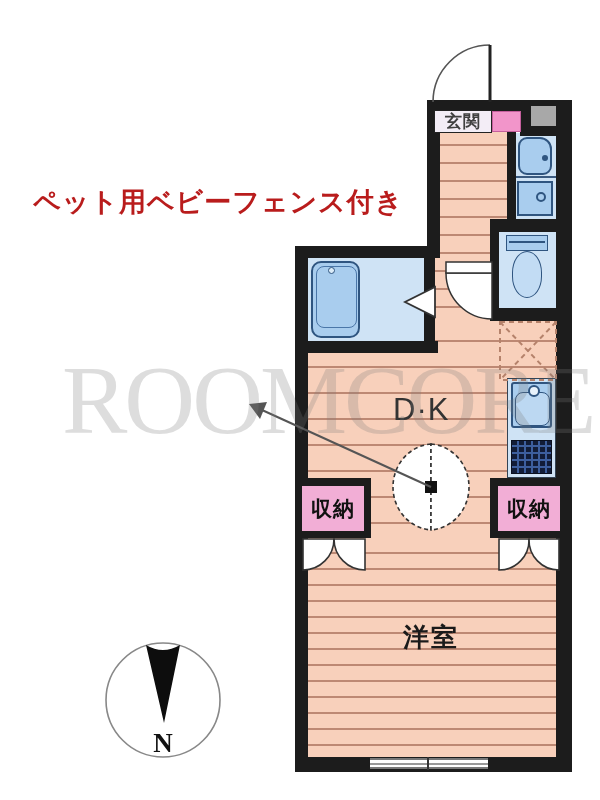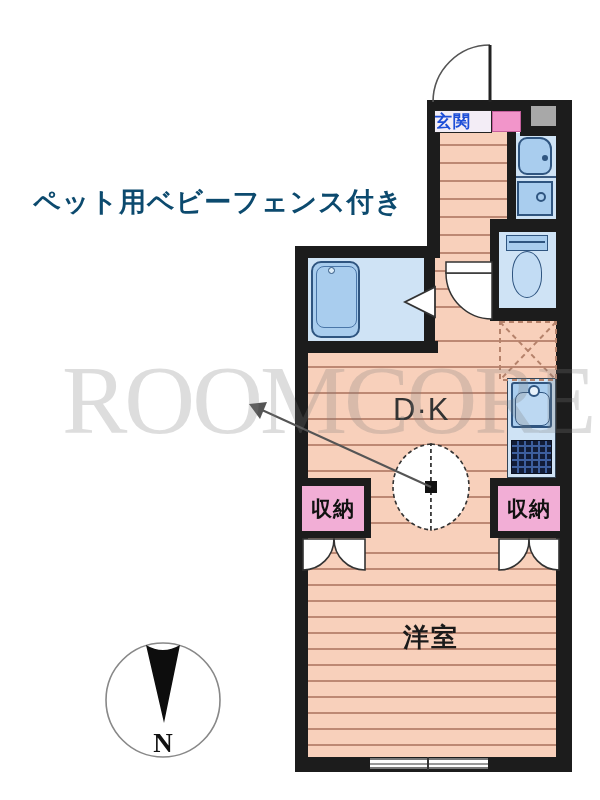--- a/index.html
+++ b/index.html
@@ -14,35 +14,35 @@
   }
   .wall{position:absolute;background:var(--wall);}
   .floor-hall{position:absolute;background:repeating-linear-gradient(to bottom,var(--floor) 0 16px,var(--plank) 16px 18px);}
   .floor-dk{position:absolute;background:repeating-linear-gradient(to bottom,var(--floor) 0 24px,var(--plank) 24px 26px);}
   .floor-west{position:absolute;background:repeating-linear-gradient(to bottom,var(--floor) 0 14px,var(--plank) 14px 16px);}
   .blue-room{position:absolute;background:var(--room_blue);}
   .fixture{position:absolute;background:var(--fixture_blue);border:2px solid var(--fixture_border);box-sizing:border-box;}
   .pinkbox{position:absolute;background:var(--closet_pink);display:flex;align-items:center;justify-content:center;
            font-size:21px;font-weight:700;color:#111;letter-spacing:1px;}
   .roomlabel{position:absolute;color:#222;}
-  #header-text{position:absolute;left:33px;top:184px;font-size:27px;font-weight:700;color:#0c4a6e;letter-spacing:1px;white-space:nowrap;}
+  #header-text{position:absolute;left:33px;top:184px;font-size:27px;font-weight:700;color:#b91c1c;letter-spacing:1px;white-space:nowrap;}
   #watermark{position:absolute;left:62px;top:344px;font-family:"Liberation Serif",serif;font-size:98px;
              color:rgba(125,125,125,.26);letter-spacing:-3px;white-space:nowrap;z-index:9;pointer-events:none;}
   
   #photo{position:absolute;left:29px;top:234px;width:208px;height:208px;border-radius:50%;overflow:hidden;background:#ece7df;}
   #photo .rail{position:absolute;left:12px;top:46px;width:184px;height:16px;background:#f3efe7;border:1px solid #cfc8ba;box-sizing:border-box;}
   #photo .slats{position:absolute;left:16px;top:60px;width:178px;height:132px;
         background:repeating-linear-gradient(90deg,#d8d0c2 0 3px,#f8f5ef 3px 16px);}
   #photo .pfloor{position:absolute;left:0;top:184px;width:208px;height:26px;
         background:linear-gradient(90deg,#d5c4ae 0 55%,#e6dac8);}
   #photo-caption{position:absolute;left:0;top:178px;width:208px;text-align:center;font-size:16px;font-weight:700;
         color:#8d9196;text-shadow:0 0 2px #fff,0 0 3px #fff,0 0 4px #fff;z-index:2;}
   svg{position:absolute;left:0;top:0;z-index:4;}
   .lbl-box{position:absolute;background:var(--label_bg);border:1px solid #222;box-sizing:border-box;
-           display:flex;align-items:center;justify-content:flex-start;font-size:17px;font-weight:600;color:#1d4ed8;letter-spacing:1px;}
+           display:flex;align-items:center;justify-content:center;font-size:17px;font-weight:600;color:#404040;letter-spacing:1px;}
   #stove{position:absolute;background:#121d38;border:1px solid #0a1020;box-sizing:border-box;
          background-image:repeating-linear-gradient(0deg,transparent 0 5px,#3d5f9e 5px 7px),
                           repeating-linear-gradient(90deg,transparent 0 5px,#3d5f9e 5px 7px);}
   #window{position:absolute;left:370px;top:758px;width:118px;height:11px;background:#fff;
           border-top:2px solid #777;border-bottom:2px solid #777;box-sizing:border-box;z-index:3;}
   #window .mid{position:absolute;left:0;top:3px;width:118px;height:2px;background:#999;}
   #window .tick{position:absolute;left:57px;top:-3px;width:2px;height:13px;background:#333;}
   .z2{z-index:2}.z3{z-index:3}.z5{z-index:5}
 </style>
 </head>

